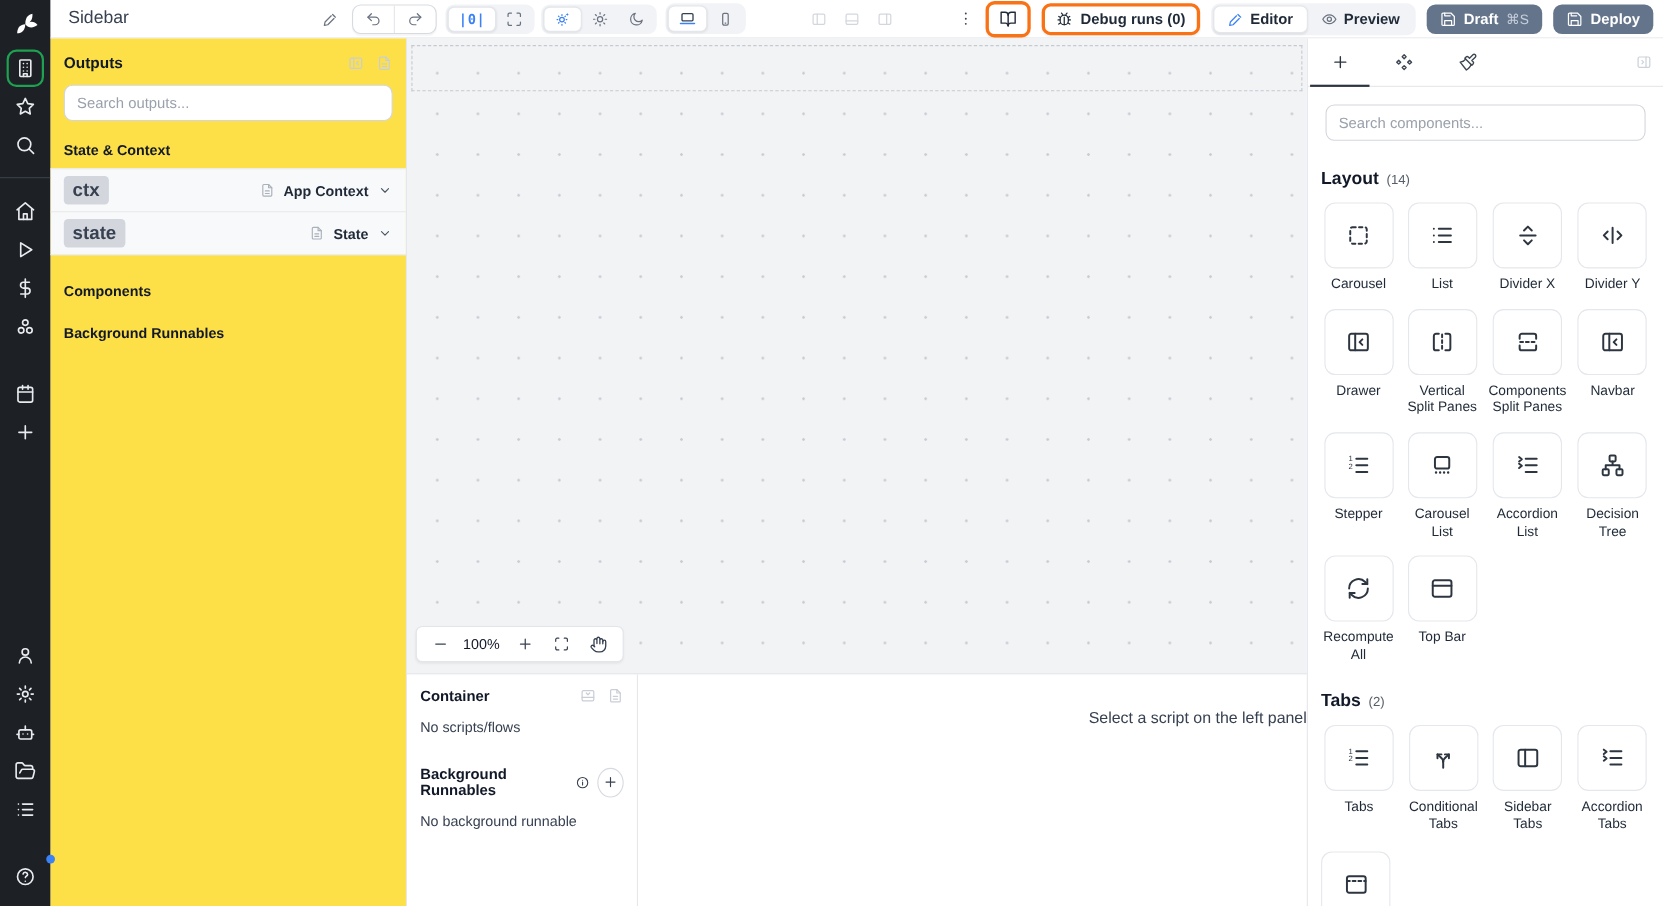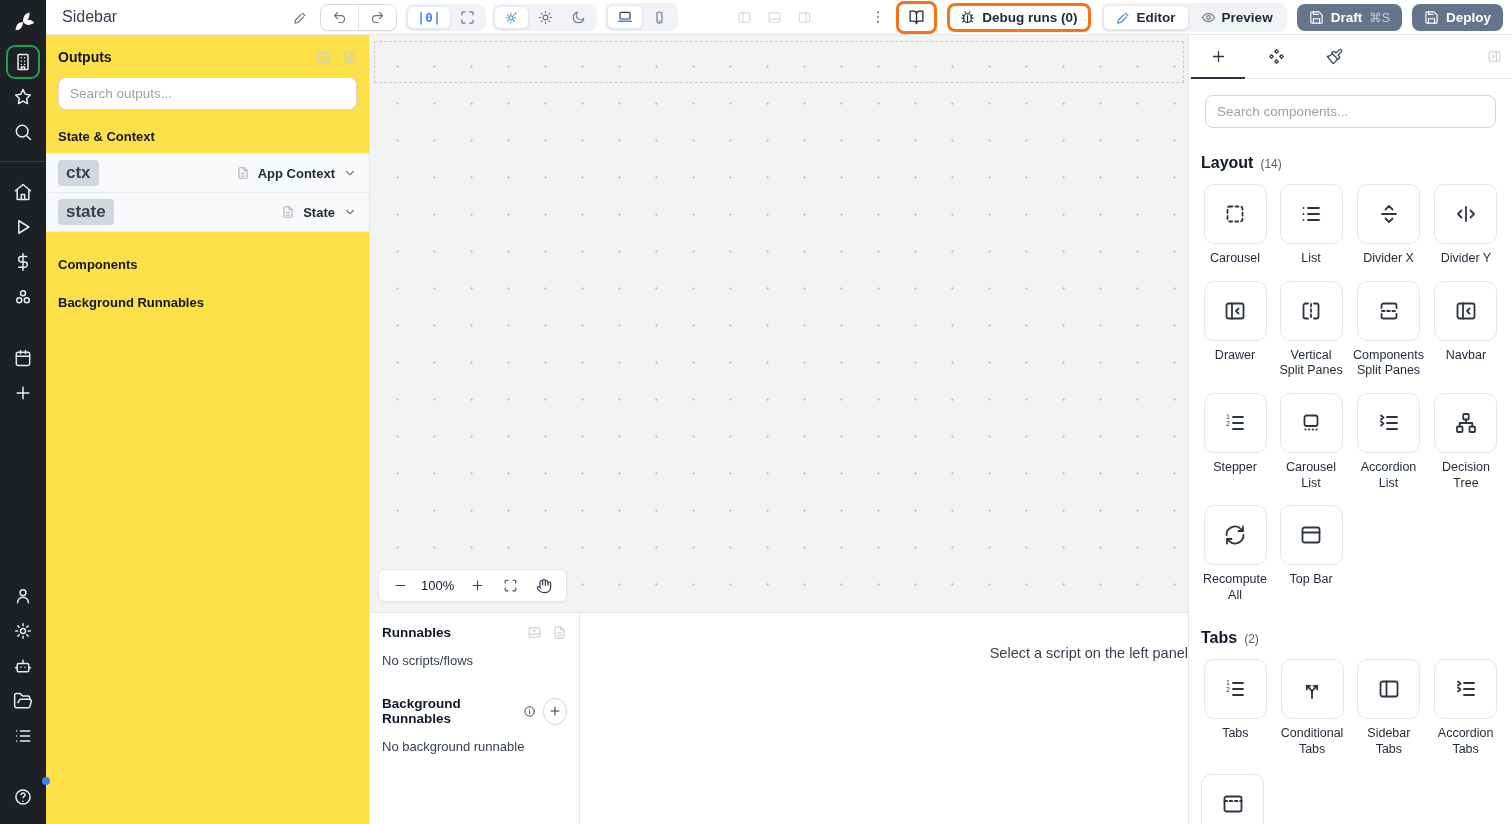--- a/index.html
+++ b/index.html
@@ -551,21 +551,21 @@
                     <path d="M18 11V6a2 2 0 0 0-4 0v5M14 10V4a2 2 0 0 0-4 0v6M10 10.5V6a2 2 0 0 0-4 0v8"></path>
                     <path d="M18 8a2 2 0 1 1 4 0v6a8 8 0 0 1-8 8h-2c-2.8 0-4.5-.9-6-2.3l-3.6-3.6a2 2 0 0 1 2.8-2.8L7 15"></path>
                   </svg>
                 </span>
               </span>
           </div>
         </div>
         <div class="bottom">
           <div class="runnables">
             <div class="run-head">
-              <span class="run-title">Runnables</span>
+              <span class="run-title">Container</span>
               <span class="run-head-icons">
                 <span class="tb-ic i15" style="color:inherit" data-icon="panel-bottom-close">
                     <svg viewBox="0 0 24 24" fill="none" stroke="currentColor" stroke-width="1.8" stroke-linecap="round" stroke-linejoin="round">
                       <rect x="3.5" y="4.5" width="17" height="15" rx="2"></rect>
                       <path d="M3.5 14.5h17"></path>
                       <path d="m9.5 8 2.5 2.5L14.5 8"></path>
                     </svg>
                   </span>
                 <span class="tb-ic i15" style="color:inherit" data-icon="file">
                     <svg viewBox="0 0 24 24" fill="none" stroke="currentColor" stroke-width="1.8" stroke-linecap="round" stroke-linejoin="round">

